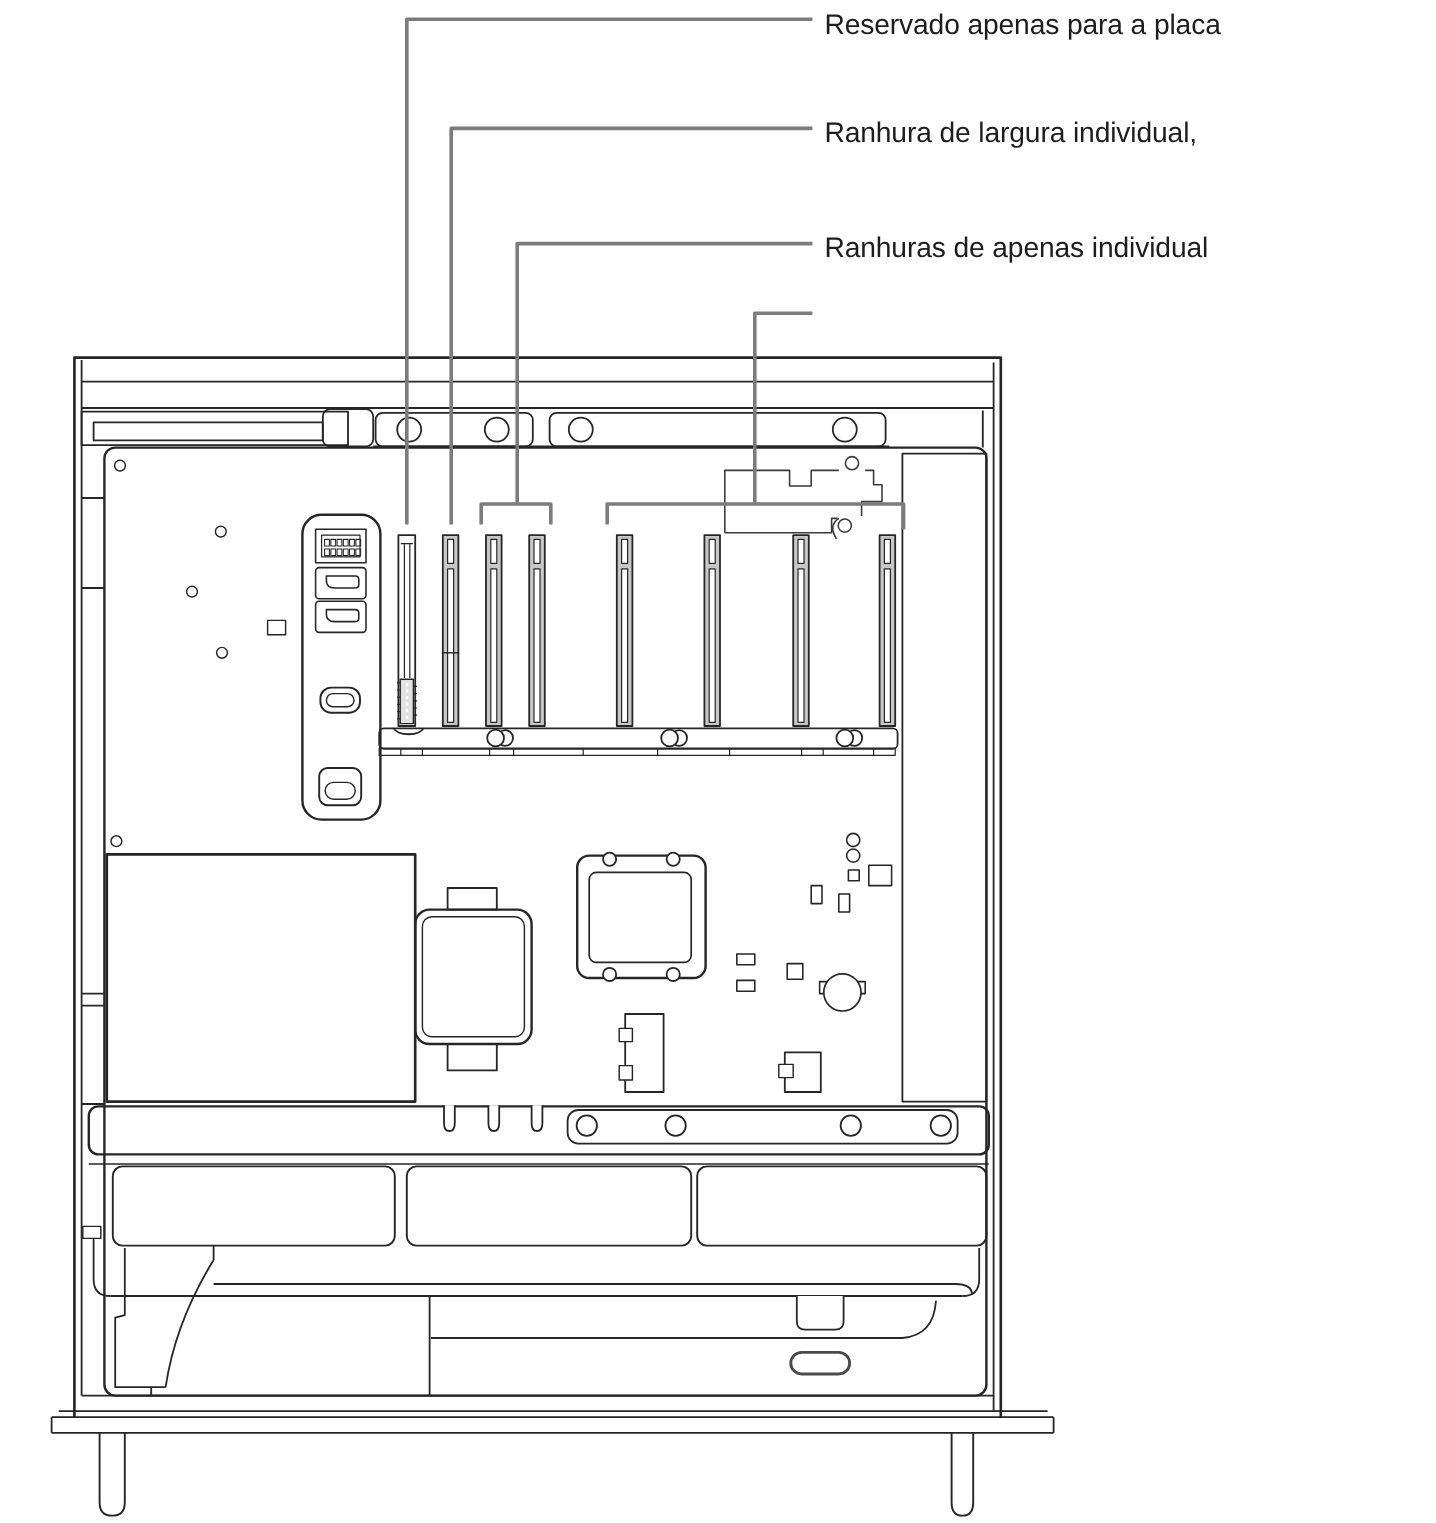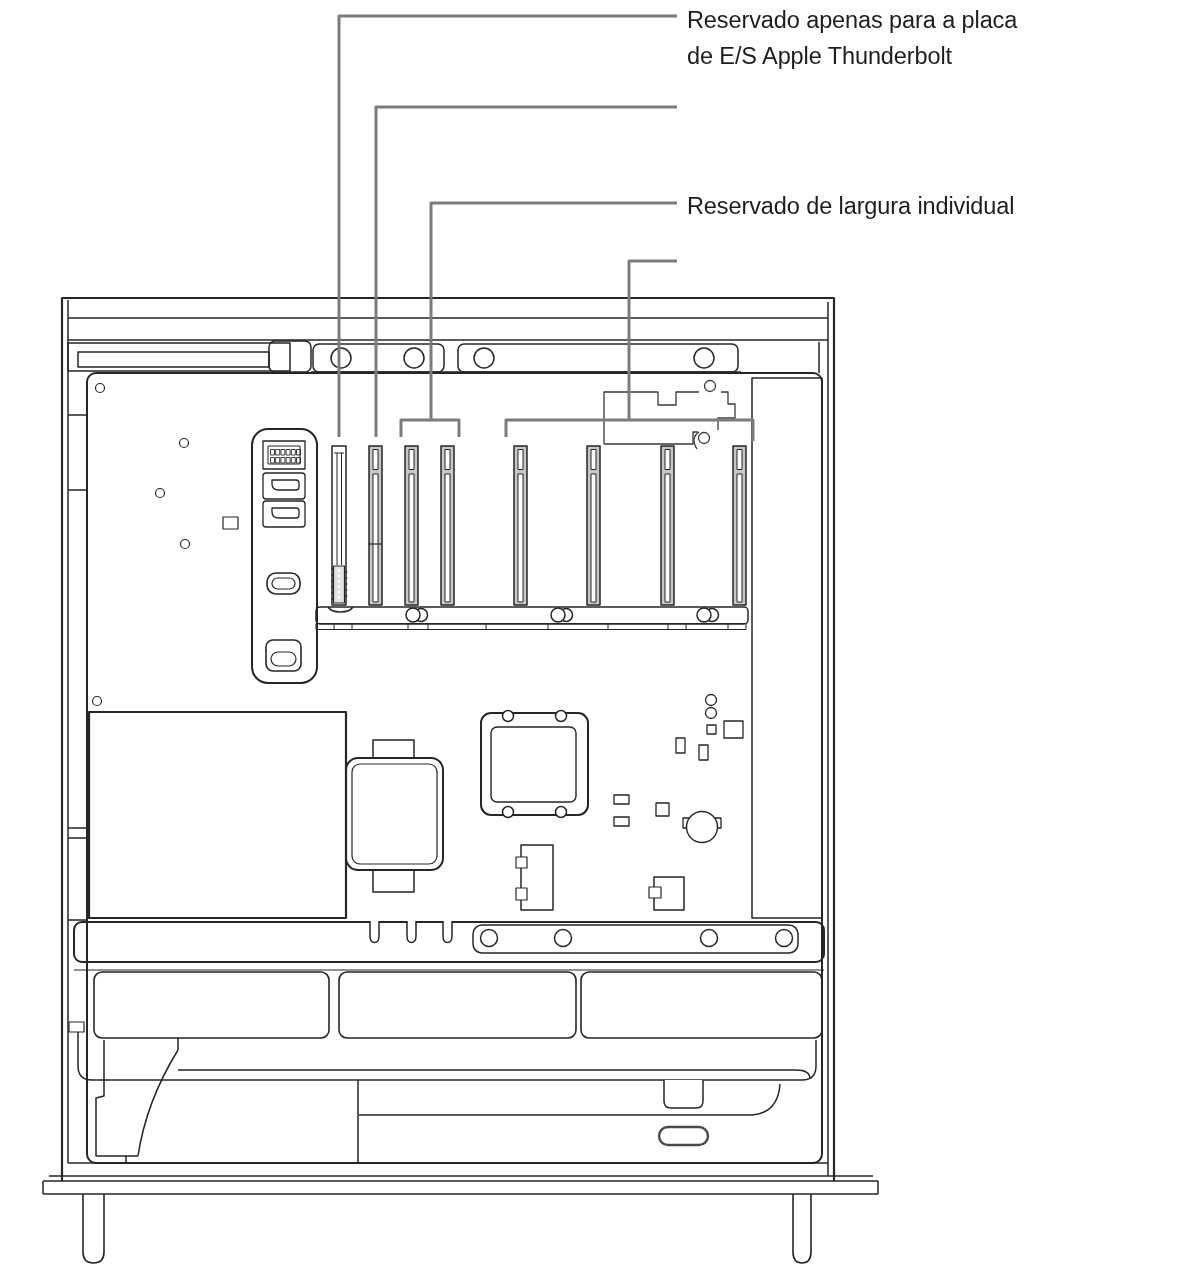--- a/index.html
+++ b/index.html
@@ -247,21 +247,21 @@
         <path d="M661,203 H415 V419"></path>
         <path d="M385,437 V420 H443 V437"></path>
         <path d="M661,261 H613 V419"></path>
         <path d="M490,437 V420 H737 V441"></path>
       </g>
     </g>
   </svg>
 
   <div class="callout-label" style="top:2px">
     <span class="cl-line">Reservado apenas para a placa</span>
-    <span class="cl-line">de E/S Apple Thunderbolt</span>
   </div>
   <div class="callout-label" style="top:92px">
+    <span class="cl-line">Ranhura de largura individual,</span>
   </div>
   <div class="callout-label" style="top:188px">
-    <span class="cl-line">Reservado de largura individual</span>
+    <span class="cl-line">Ranhuras de apenas individual</span>
   </div>
 
 </div>
 
 </body></html>

